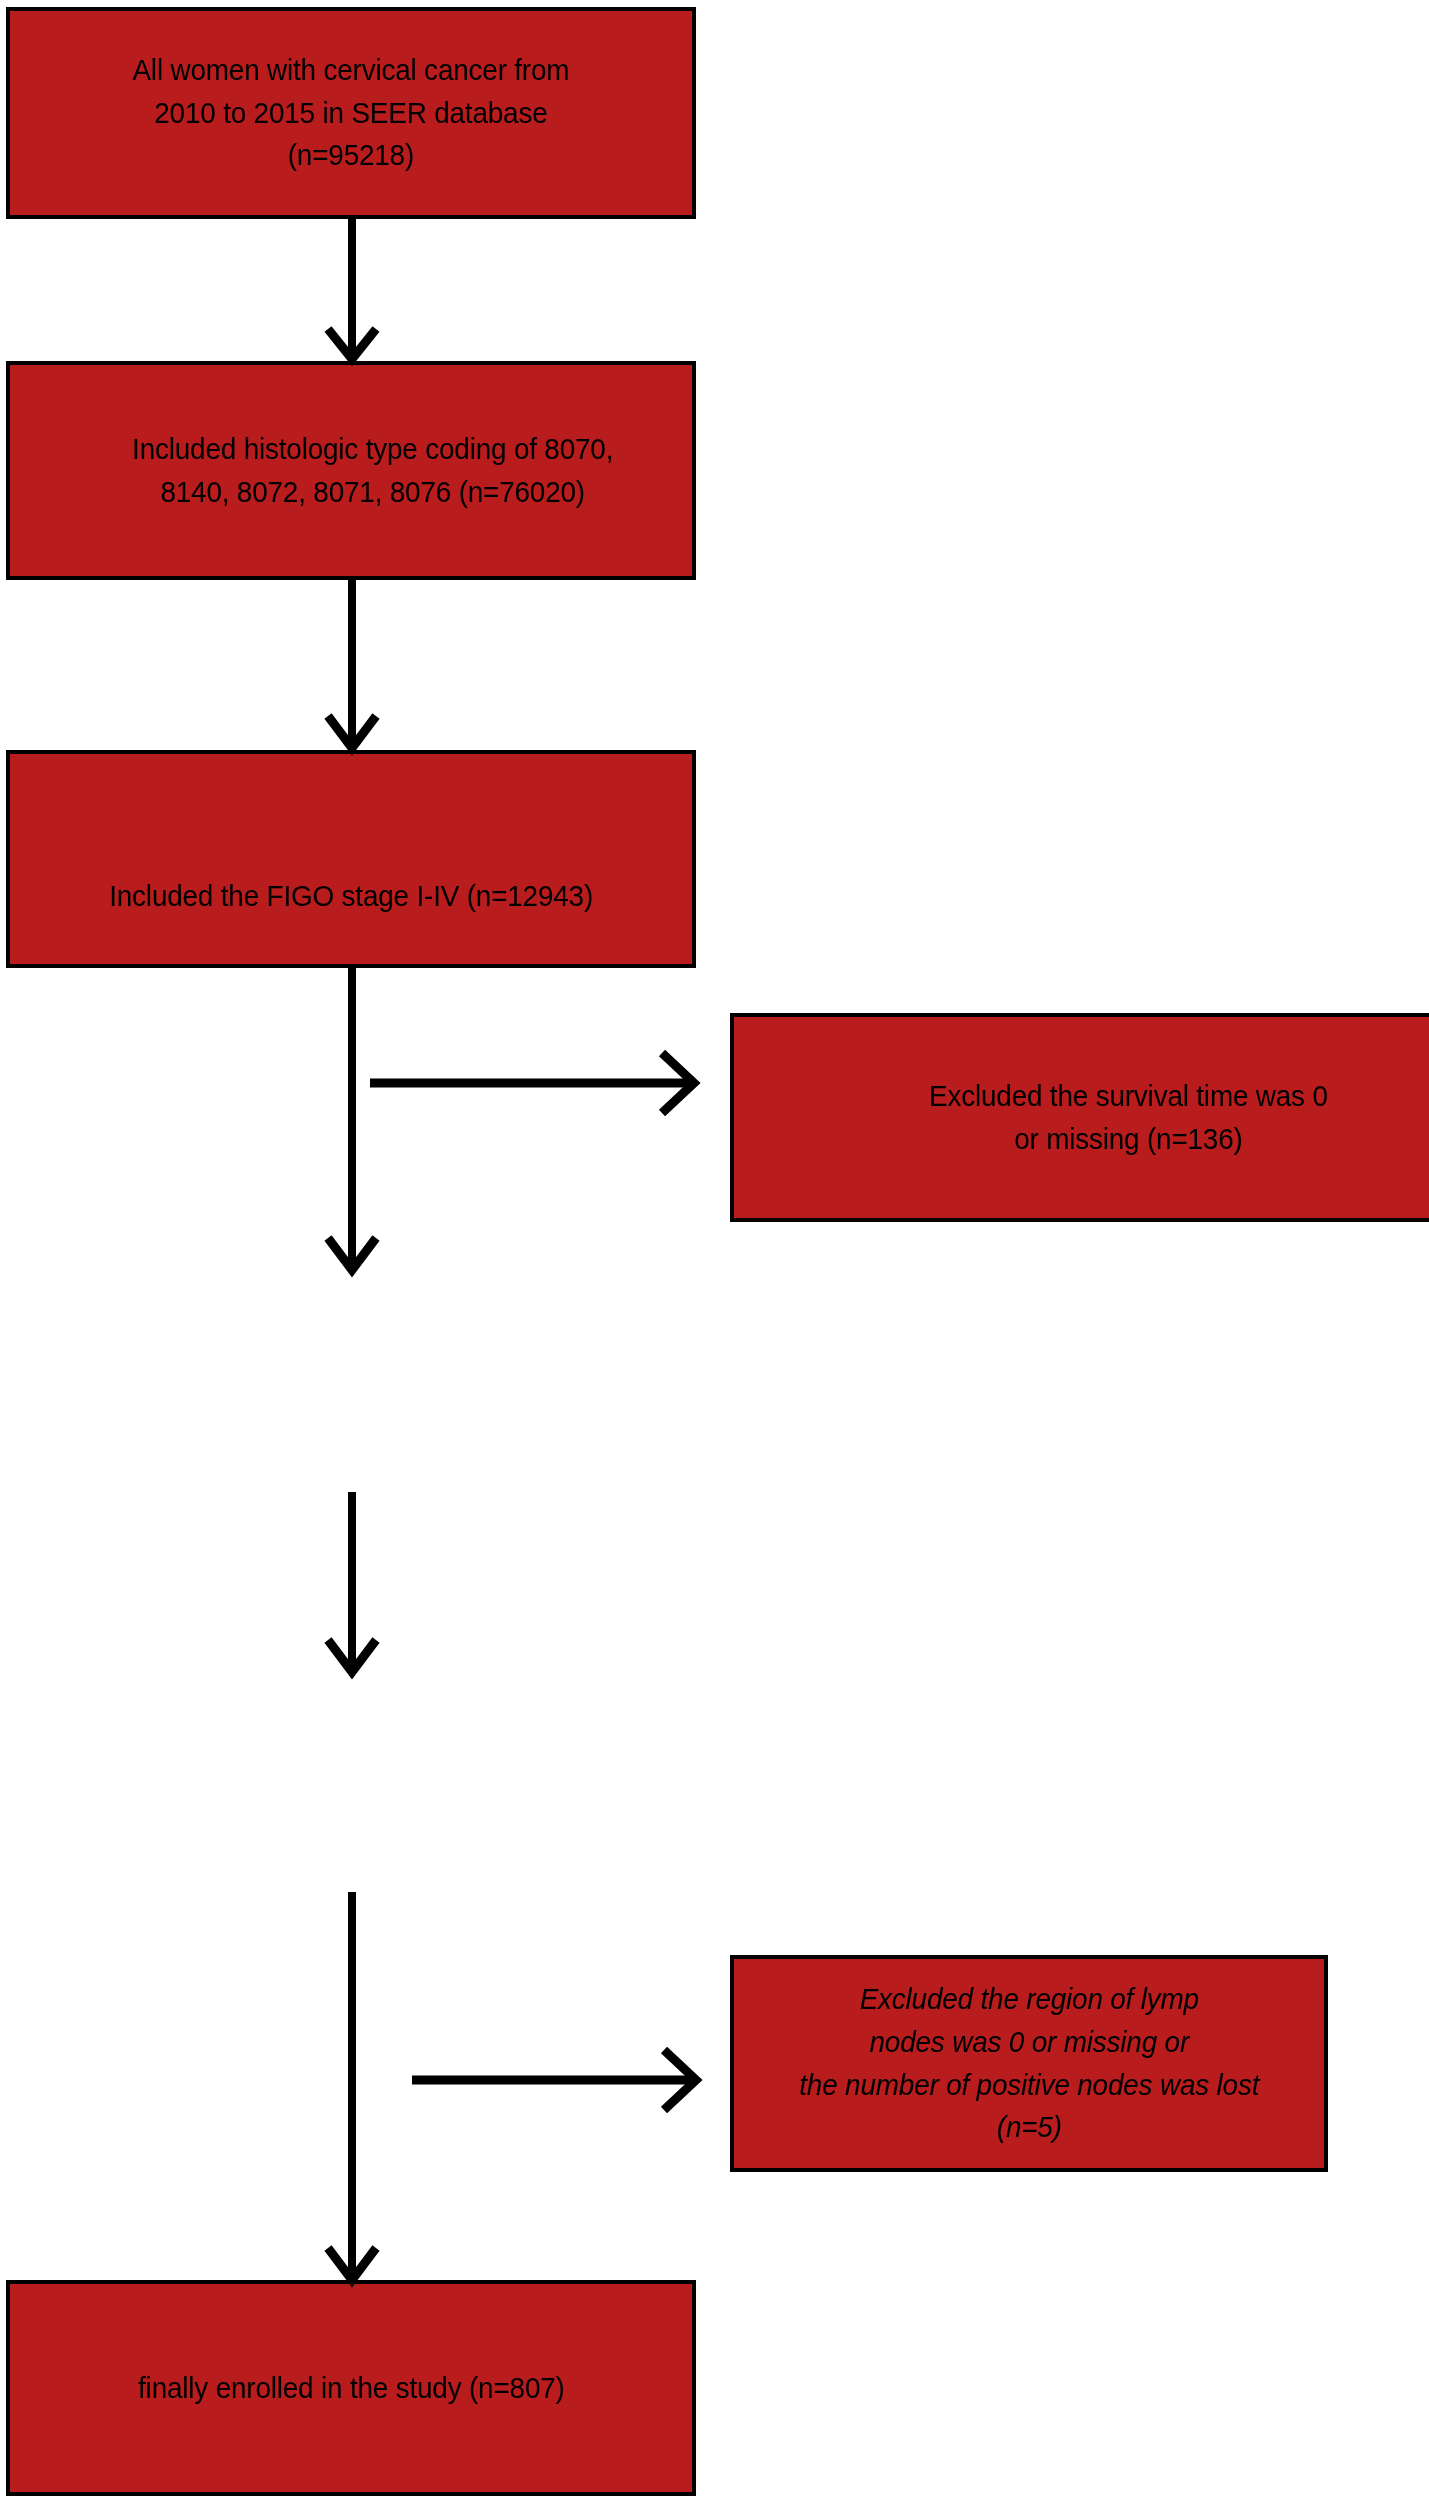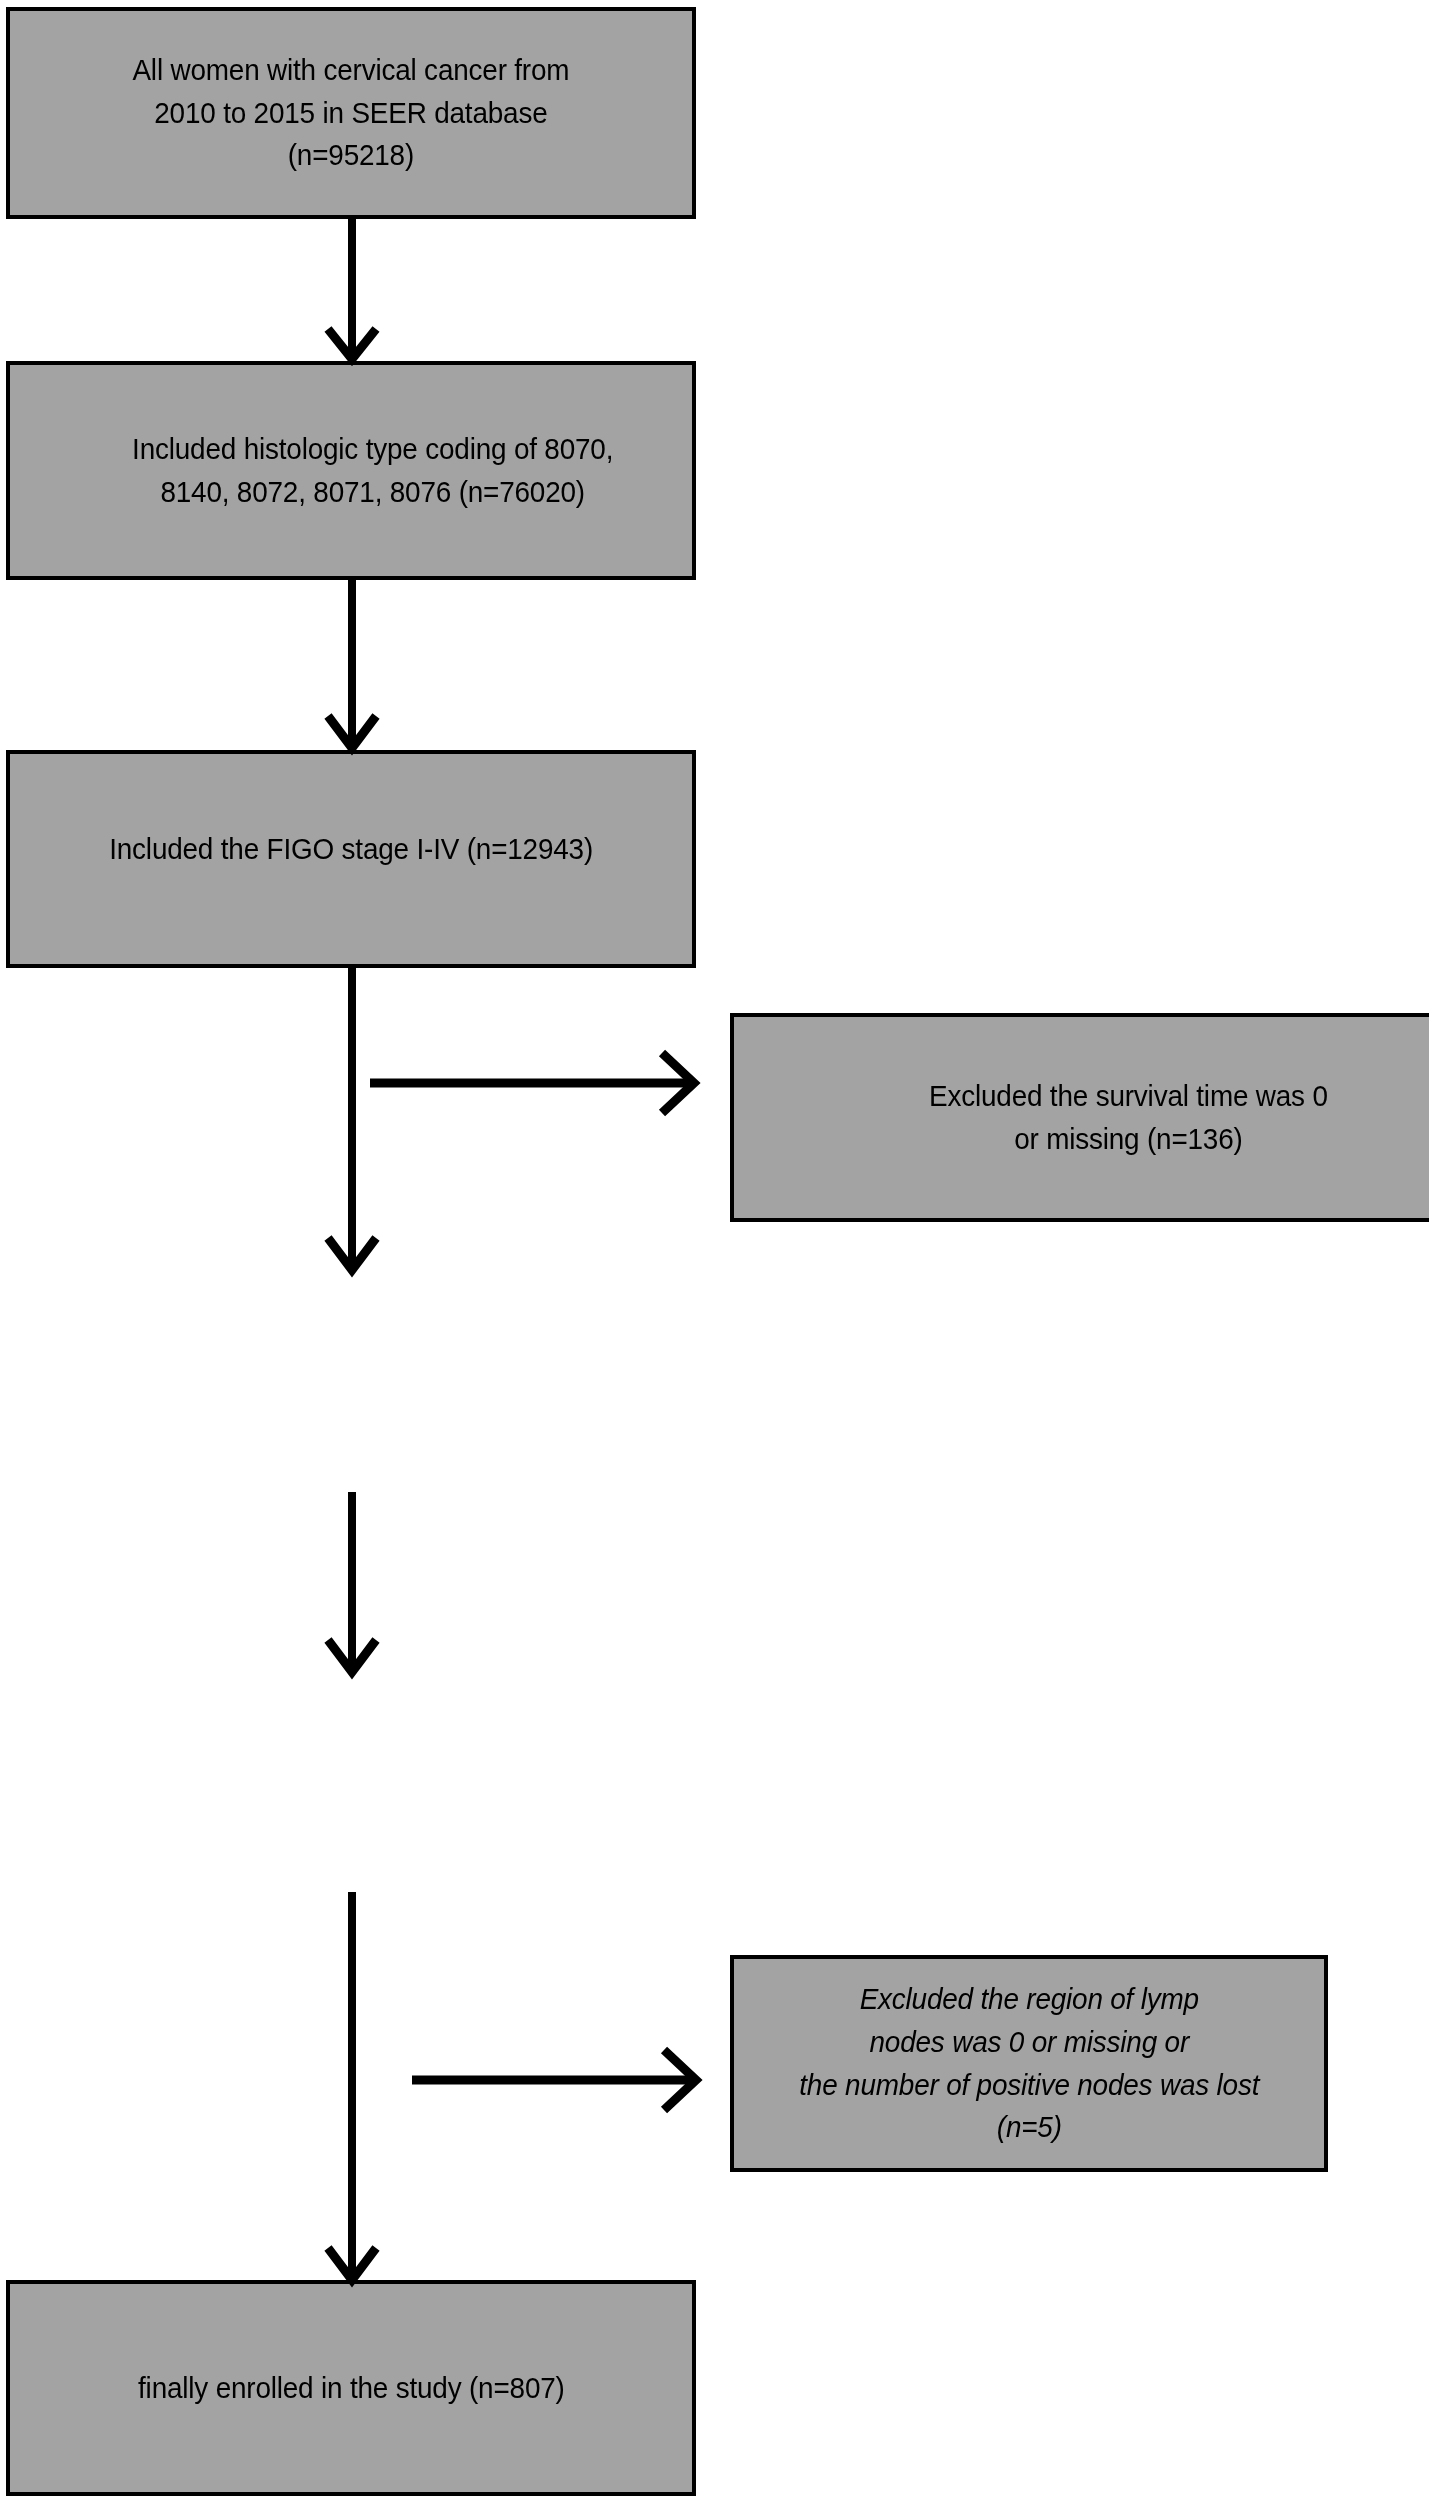--- a/index.html
+++ b/index.html
@@ -12,21 +12,21 @@
     width: 1429px;
     height: 2509px;
     background: #ffffff;
     font-family: "Liberation Sans", sans-serif;
     overflow: hidden;
   }
   .node {
     position: absolute;
     box-sizing: border-box;
     border: 4px solid #000000;
-    background: #a3a3a3;
+    background: #b91c1c;
     display: flex;
     align-items: center;
     justify-content: center;
   }
   .node-text {
     text-align: center;
     color: #000000;
     font-size: 30px;
     line-height: 1.42;
     font-weight: 400;
@@ -51,21 +51,21 @@
     <div class="node-text">All women with cervical cancer from
 2010 to 2015  in SEER database
 (n=95218)</div>
   </div>
 
   <div class="node" style="left:6px; top:361px; width:690px; height:219px;padding-left:43px;">
     <div class="node-text">Included histologic type coding of 8070,
 8140, 8072, 8071, 8076 (n=76020)</div>
   </div>
 
-  <div class="node" style="left:6px; top:750px; width:690px; height:218px; align-items:flex-start;">
+  <div class="node" style="left:6px; top:750px; width:690px; height:218px; align-items:center;">
     <div class="node-text" style="margin-top:74px;">Included the FIGO stage I-IV (n=12943)</div>
   </div>
 
 
 
   <div class="node" style="left:6px; top:2280px; width:690px; height:216px;">
     <div class="node-text">finally enrolled in the study (n=807)</div>
   </div>
 
   <div class="node" style="left:730px; top:1013px; width:797px; height:209px;">

